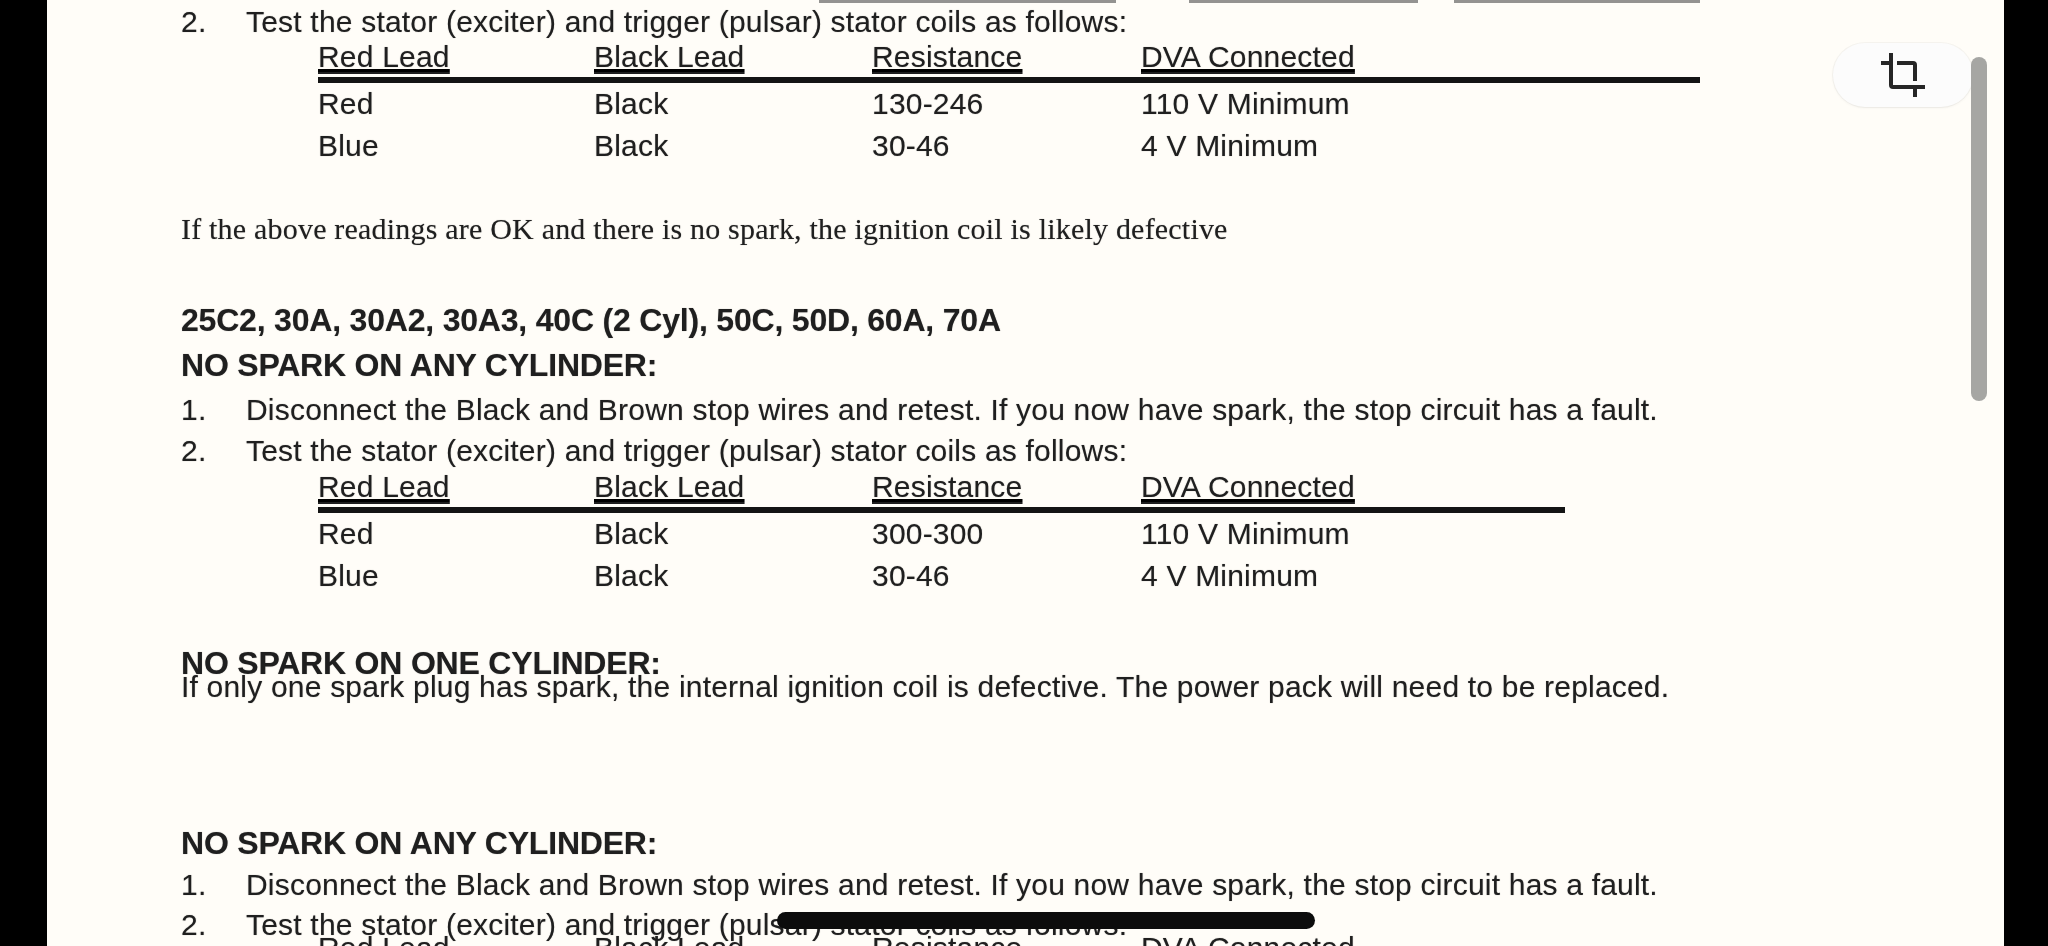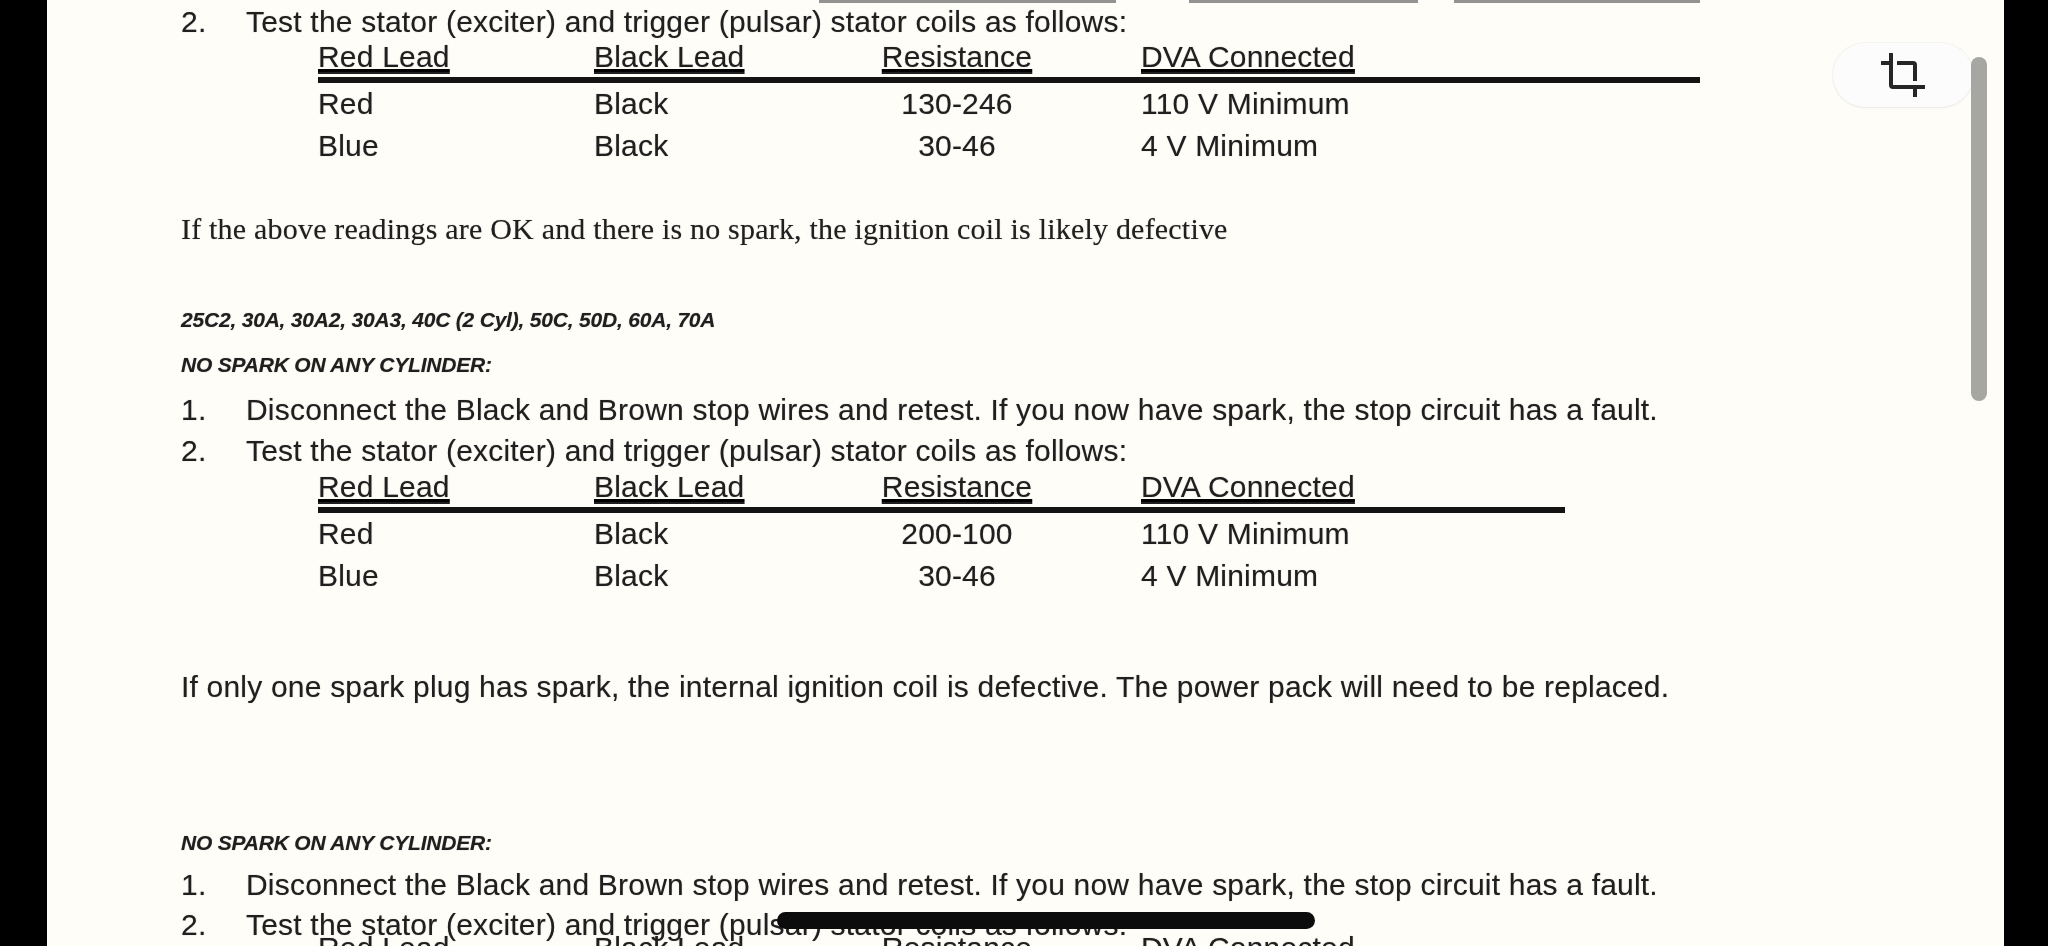--- a/index.html
+++ b/index.html
@@ -17,34 +17,34 @@
   .top-remnant { position: absolute; top: 0; height: 3px; background: #3c3c3c; opacity: .55; }
   .tr-a { left: 772px;  width: 297px; }
   .tr-b { left: 1142px; width: 229px; }
   .tr-c { left: 1407px; width: 246px; }
 
   .txt {
     position: absolute; color: var(--ink, #1f1f1f); font-size: 30px; line-height: 42px;
     letter-spacing: .2px; white-space: nowrap;
     text-shadow: 0 0 1px rgba(30,30,30,.45);
   }
-  .bold { font-weight: 700; font-size: 21px; letter-spacing: -.2px; font-style: italic; }
+  .bold { font-weight: 700; font-size: 32px; letter-spacing: -.2px; }
 
   .step { display: flex; }
   .step .num { width: 65px; flex: 0 0 65px; }
 
   .tbl { position: absolute; width: 1460px; }
   .trow { display: flex; height: 42px; align-items: center; }
   .thead-row { height: 38px; text-decoration: underline; }
   .thead-row .cell { text-decoration: underline; text-decoration-thickness: 2px; text-underline-offset: 5px; }
   .cell { color: var(--ink, #1f1f1f); font-size: 30px; letter-spacing: .2px; white-space: nowrap;
           text-shadow: 0 0 1px rgba(30,30,30,.45); }
   .c1 { width: 276px; flex: 0 0 276px; }
   .c2 { width: 278px; flex: 0 0 278px; }
-  .c3 { width: 170px; flex: 0 0 170px; text-align: center; }
+  .c3 { width: 170px; flex: 0 0 170px; }
   .c4 { flex: 1 1 auto; padding-left: 99px; }
   .thick-rule { height: 6px; background: #141414; margin-top: 1px; }
   .rule-1 { width: 1382px; }
   .rule-2 { width: 1247px; }
 
   .redaction {
     position: absolute; left: 730px; top: 912px; width: 538px; height: 17px;
     background: var(--redact, #0c0c0c); border-radius: 9px; z-index: 5;
   }
 
@@ -117,31 +117,32 @@
       <div class="trow thead-row">
         <span class="cell c1">Red Lead</span>
         <span class="cell c2">Black Lead</span>
         <span class="cell c3">Resistance</span>
         <span class="cell c4">DVA Connected</span>
       </div>
       <div class="thick-rule rule-2"></div>
       <div class="trow">
         <span class="cell c1">Red</span>
         <span class="cell c2">Black</span>
-        <span class="cell c3">200-100</span>
+        <span class="cell c3">300-300</span>
         <span class="cell c4">110 V Minimum</span>
       </div>
       <div class="trow">
         <span class="cell c1">Blue</span>
         <span class="cell c2">Black</span>
         <span class="cell c3">30-46</span>
         <span class="cell c4">4 V Minimum</span>
       </div>
     </div>
 
+    <div class="txt bold" style="left:134px; top:642px;">NO SPARK ON ONE CYLINDER:</div>
     <div class="txt" style="left:134px; top:666px;">If only one spark plug has spark, the internal ignition coil is defective. The power pack will need to be replaced.</div>
 
     <div class="txt bold" style="left:134px; top:822px;">NO SPARK ON ANY CYLINDER:</div>
 
     <div class="txt step" style="left:134px; top:864px; line-height:41px;">
       <span class="num">1.</span>
       <span>Disconnect the Black and Brown stop wires and retest. If you now have spark, the stop circuit has a fault.</span>
     </div>
     <div class="txt step" style="left:134px; top:904px; line-height:41px;">
       <span class="num">2.</span>

